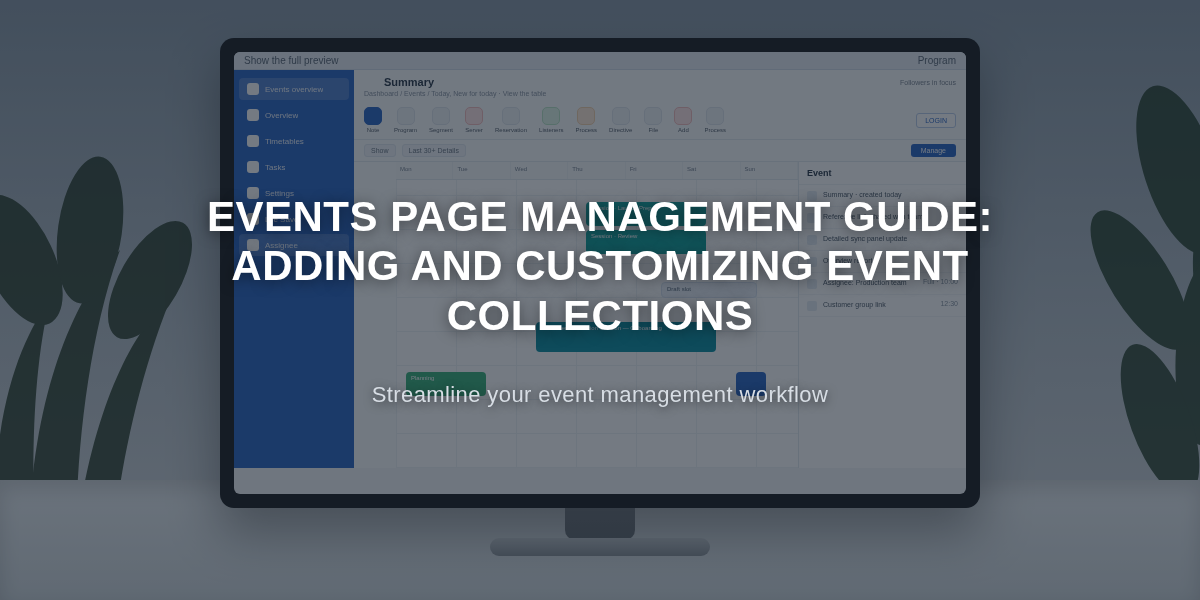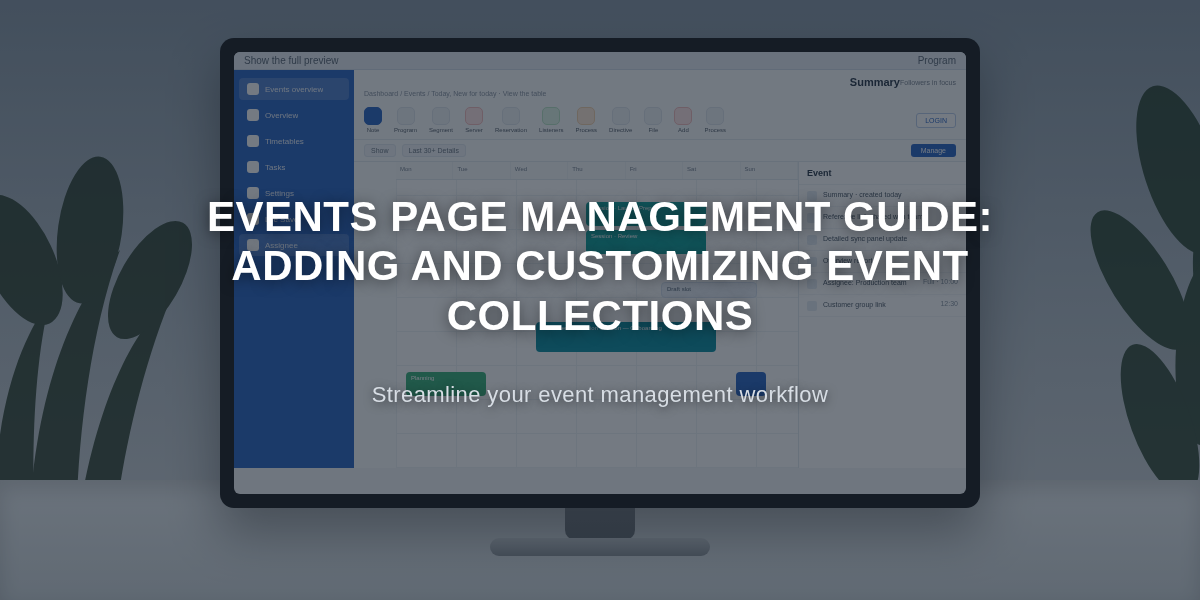--- a/index.html
+++ b/index.html
@@ -98,21 +98,21 @@
       width: 12px; height: 12px; border-radius: 3px; background: #fff;
       flex: 0 0 12px;
     }
     .side-item .lbl { white-space: nowrap; overflow: hidden; text-overflow: ellipsis; opacity: .9; }
 
     
     .main { flex: 1; background: #fbfcfd; display: flex; flex-direction: column; }
 
     .page-head {
       padding: 6px 10px 2px; font-size: 11px; font-weight: bold; color: #2b3a4a;
-      display: flex; align-items: center; justify-content: flex-end; margin-left: 20px;
+      display: flex; align-items: center; justify-content: space-between; margin-left: 20px;
     }
     .breadcrumb { font-size: 7px; color: #8a96a3; padding: 0 10px 6px; }
 
     .toolbar {
       display: flex; align-items: center; gap: 12px; padding: 4px 10px 6px;
       border-bottom: 1px solid #e3e9ef;
     }
     .tool { display: flex; flex-direction: column; align-items: center; gap: 2px; font-size: 6px; color: #59646f; }
     .tool .dot {
       width: 18px; height: 18px; border-radius: 5px; background: #eef2f6;

